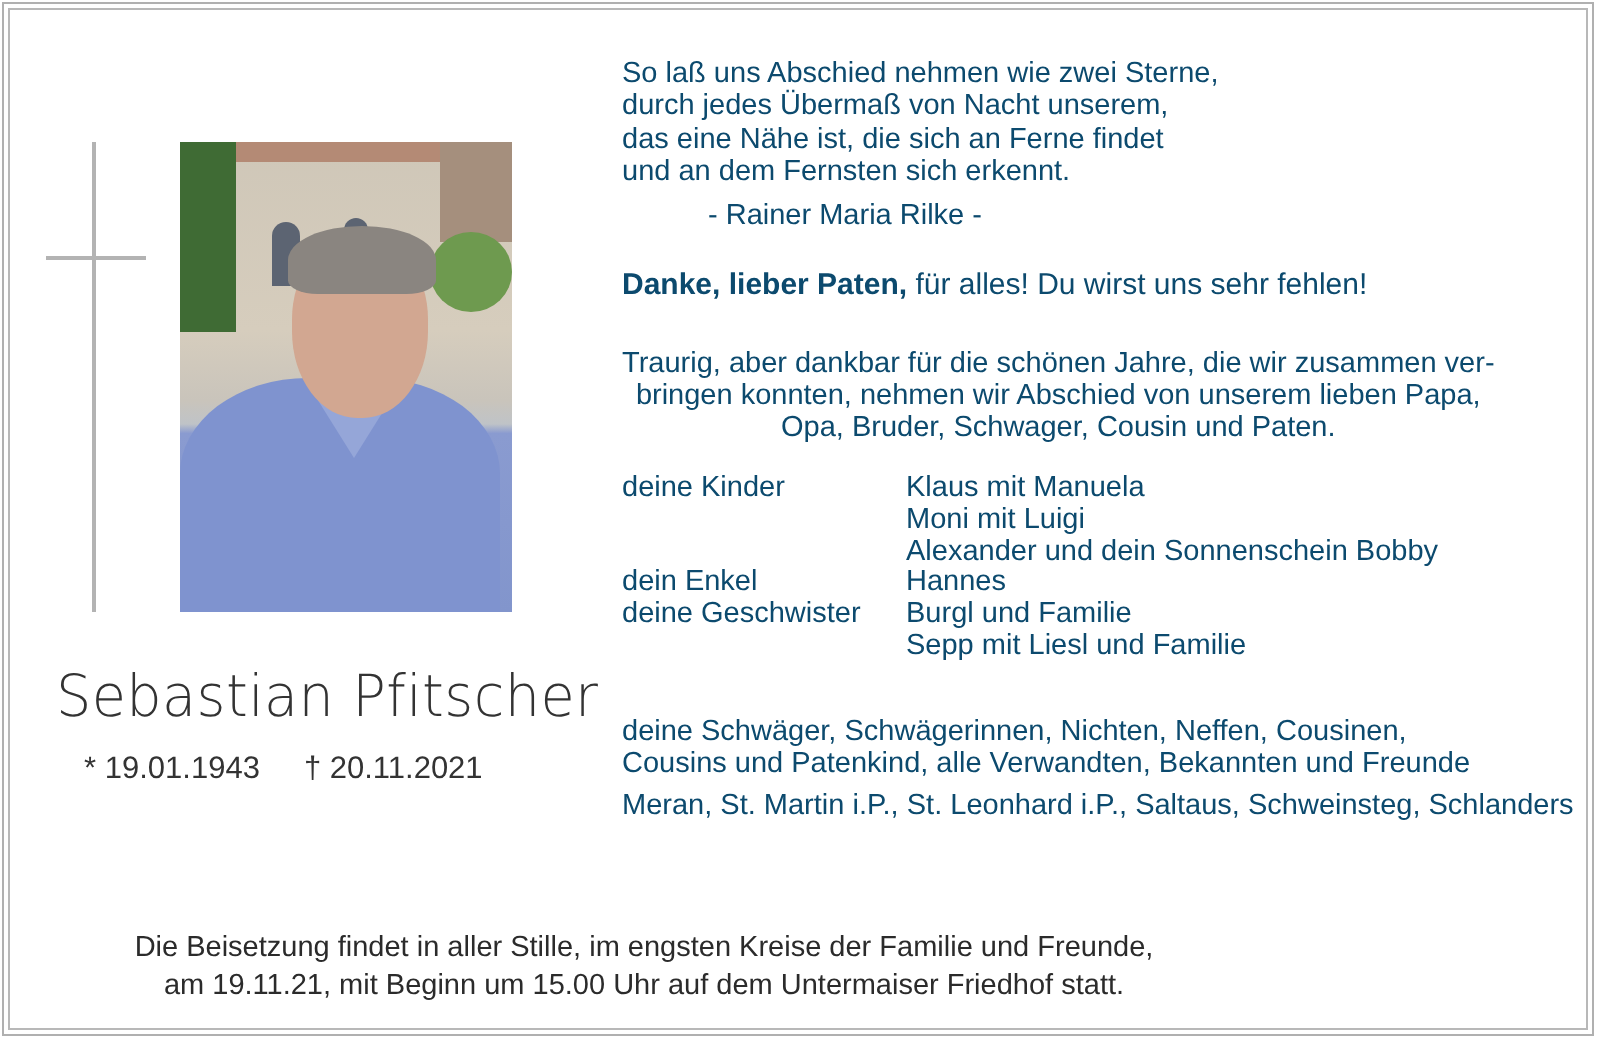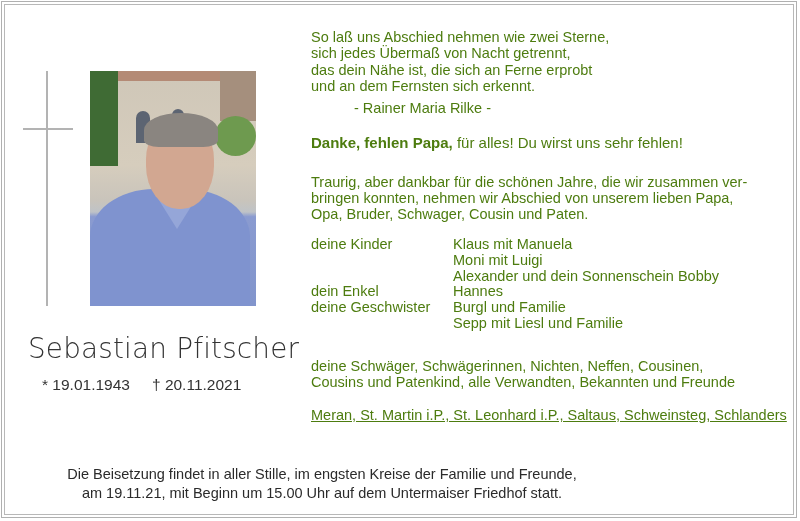--- a/index.html
+++ b/index.html
@@ -23,32 +23,32 @@
   .photo .hair { position: absolute; left: 54px; top: 42px; width: 74px; height: 34px; background: #8a8580; border-radius: 50% 50% 20% 20%; }
   .photo .shirt { position: absolute; left: 0; top: 118px; width: 160px; height: 120px; background: #7f93cf; border-radius: 40% 40% 0 0; }
   .photo .collar { position: absolute; left: 62px; top: 118px; width: 50px; height: 40px; background: #95a6d8; clip-path: polygon(0 0, 50% 100%, 100% 0); }
 
   .name { position: absolute; left: 28px; top: 331px; font-family: "DejaVu Sans", sans-serif;
           font-weight: 200; font-size: 29px; letter-spacing: 0.2px; color: #333; white-space: nowrap;
           transform: scaleX(0.96); transform-origin: left top; }
   .dates { position: absolute; left: 42px; top: 376px; font-size: 15.5px; color: #333; white-space: nowrap; }
   .dates .gap { display: inline-block; width: 22px; }
 
-  .txt { position: absolute; left: 311px; font-size: 14.5px; line-height: 16.3px; color: #4d7c0f; white-space: nowrap; }
+  .txt { position: absolute; left: 311px; font-size: 14.5px; line-height: 16.3px; color: #0c4a6e; white-space: nowrap; }
   .poem { top: 29px; }
   .author { top: 100px; margin-left: 43px; }
   .thanks { top: 135px; font-size: 15px; }
   .thanks b { font-weight: bold; }
-  .sad { top: 175px; line-height: 15.8px; }
+  .sad { top: 175px; line-height: 15.8px; text-align: center; }
   .memory { top: 237px; line-height: 15.8px; }
   .row { position: relative; height: 15.8px; text-align: center; }
   .row .rel { position: absolute; left: 0; }
   .row .who { position: absolute; left: 142px; }
   .others { top: 359px; line-height: 15.8px; }
-  .place { top: 408px; line-height: 15.8px; text-decoration: underline; }
+  .place { top: 396px; line-height: 15.8px; }
   .burial { position: absolute; left: 0; width: 644px; top: 465px; text-align: center; font-size: 14.5px; line-height: 19px; color: #2b2b2b; }
 </style>
 </head>
 <body>
 
 <div class="frame-outer"></div>
 <div class="frame-inner"></div>
 
 <div>
   <div class="cross-v"></div>
@@ -70,27 +70,27 @@
 
 <div class="name">Sebastian Pfitscher</div>
 <div class="dates">
   <span>*</span>
   <span>19.01.1943</span><span class="gap"></span><span>†</span>
   <span>20.11.2021</span>
 </div>
 
 <div class="txt poem">
   <div>So laß uns Abschied nehmen wie zwei Sterne,</div>
-  <div>sich jedes Übermaß von Nacht getrennt,</div>
-  <div>das dein Nähe ist, die sich an Ferne erprobt</div>
+  <div>durch jedes Übermaß von Nacht unserem,</div>
+  <div>das eine Nähe ist, die sich an Ferne findet</div>
   <div>und an dem Fernsten sich erkennt.</div>
 </div>
 <div class="txt author">- Rainer Maria Rilke -</div>
 
-<div class="txt thanks"><b>Danke, fehlen Papa,</b><span> für alles! Du wirst uns sehr fehlen!</span></div>
+<div class="txt thanks"><b>Danke, lieber Paten,</b><span> für alles! Du wirst uns sehr fehlen!</span></div>
 
 <div class="txt sad">
   <div>Traurig, aber dankbar für die schönen Jahre, die wir zusammen ver-</div>
   <div>bringen konnten, nehmen wir Abschied von unserem lieben Papa,</div>
   <div>Opa, Bruder, Schwager, Cousin und Paten.</div>
 </div>
 
 <div class="txt memory">
   <div class="row">
       <span class="rel">deine Kinder</span>

